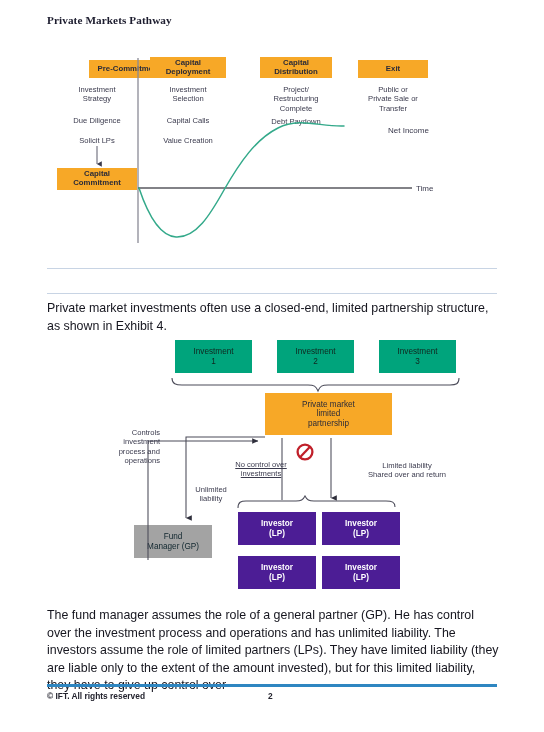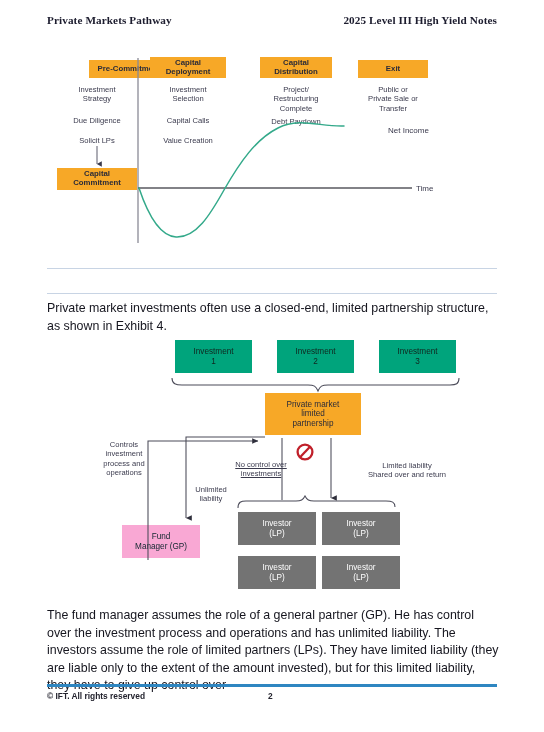--- a/index.html
+++ b/index.html
@@ -22,22 +22,22 @@
   .diagram{position:absolute;}
   .box{
     position:absolute;box-sizing:border-box;
     display:flex;align-items:center;justify-content:center;
     text-align:center;line-height:1.12;
     font-family:"Liberation Sans", sans-serif;
     white-space:pre-line;
   }
   .b-orange{background:#F7A827;color:#2b2b38;}
   .b-teal{background:#00A47C;color:#10261f;}
-  .b-cyan{background:#f9a8d4;color:#10262e;}
-  .b-gray{background:#737373;color:#ffffff;}
+  .b-cyan{background:#a3a3a3;color:#10262e;margin-left:12px;}
+  .b-gray{background:#4c1d95;color:#ffffff;font-weight:bold;}
 
   .cap{
     position:absolute;text-align:center;line-height:1.22;
     font-family:"Liberation Sans", sans-serif;
     font-size:7.6px;color:#3a3a4d;white-space:pre-line;
   }
 
   svg{position:absolute;left:0;top:0;overflow:visible;}
 
   
@@ -65,21 +65,20 @@
   .foot-left{left:47px;}
   .foot-pg{left:268px;}
 </style>
 </head>
 <body>
 
 <div class="page">
 
   <div class="hdr">
     <span>Private Markets Pathway</span>
-    <span>2025 Level III High Yield Notes</span>
   </div>
 
   <div class="diagram" style="left:0;top:0;width:544px;height:262px;">
 
     <div class="box b-orange" style="left:57px;top:60px;width:80px;height:18px;font-size:7.8px;font-weight:bold;margin-left:32px;">Pre-Commitment</div>
     <div class="box b-orange" style="left:150px;top:57px;width:76px;height:21px;font-size:7.8px;font-weight:bold;">Capital
 Deployment</div>
     <div class="box b-orange" style="left:260px;top:57px;width:72px;height:21px;font-size:7.8px;font-weight:bold;">Capital
 Distribution</div>
     <div class="box b-orange" style="left:358px;top:60px;width:70px;height:18px;font-size:7.8px;font-weight:bold;">Exit</div>
@@ -137,21 +136,21 @@
 
   <div class="diagram" style="left:0;top:0;width:544px;height:600px;">
 
     <div class="box b-teal" style="left:175px;top:340px;width:77px;height:33px;font-size:8.2px;">Investment
 1</div>
     <div class="box b-teal" style="left:277px;top:340px;width:77px;height:33px;font-size:8.2px;">Investment
 2</div>
     <div class="box b-teal" style="left:379px;top:340px;width:77px;height:33px;font-size:8.2px;">Investment
 3</div>
 
-    <div class="box b-orange" style="left:265px;top:393px;width:96px;height:42px;font-size:8.2px;">Private market
+    <div class="box b-orange" style="left:265px;top:393px;width:127px;height:42px;font-size:8.2px;">Private market
 limited
 partnership</div>
 
     <div class="box b-cyan" style="left:122px;top:525px;width:78px;height:33px;font-size:8.2px;">Fund
 Manager (GP)</div>
 
     <div class="box b-gray" style="left:238px;top:512px;width:78px;height:33px;font-size:8.2px;">Investor
 (LP)</div>
     <div class="box b-gray" style="left:322px;top:512px;width:78px;height:33px;font-size:8.2px;">Investor
 (LP)</div>
@@ -193,21 +192,21 @@
                C 307,500 309,501 314,501
                L 386,501
                C 392,501 395,502 395,507" fill="none" stroke="#4a4a58" stroke-width="1.05"></path>
 
       <g>
         <circle cx="305" cy="452" r="7.4" fill="none" stroke="#C0202A" stroke-width="2.3"></circle>
         <line x1="300" y1="457.2" x2="310" y2="446.8" stroke="#C0202A" stroke-width="2.3"></line>
       </g>
     </svg>
 
-    <div class="cap" style="left:88px;top:440px;width:72px;">Controls
+    <div class="cap" style="left:88px;top:428px;width:72px;text-align:right;">Controls
 investment
 process and
 operations</div>
     <div class="cap" style="left:176px;top:485px;width:70px;">Unlimited
 liability</div>
     <div class="cap" style="left:219px;top:460px;width:84px;text-decoration:underline;">No control over
 investments</div>
     <div class="cap" style="left:352px;top:461px;width:110px;">Limited liability
 Shared over and return</div>
   </div>

